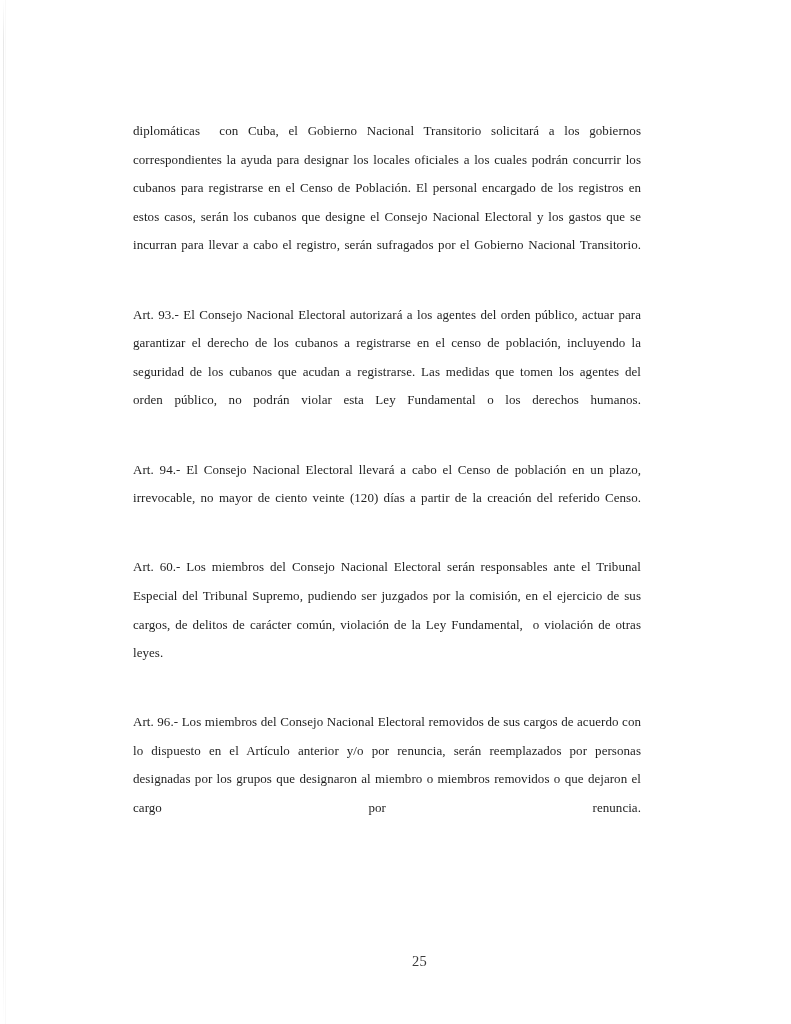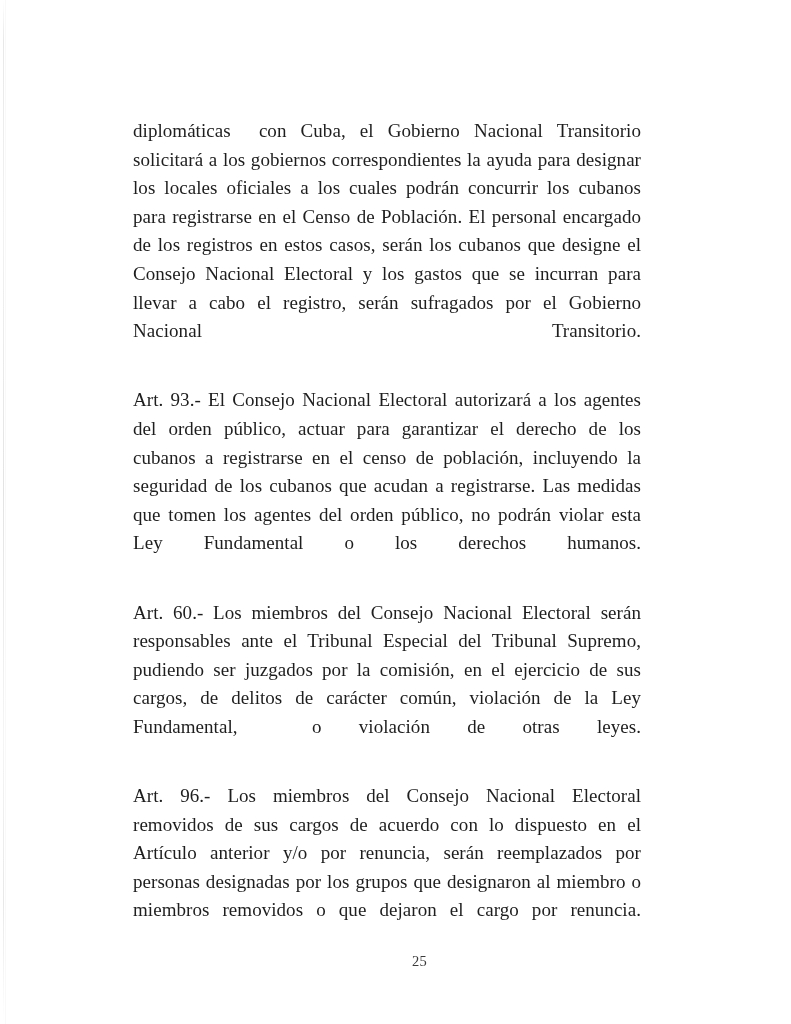--- a/index.html
+++ b/index.html
@@ -54,21 +54,21 @@
 
   .text-column {
     position: absolute;
     left: 133px;
     top: 117px;
     width: 520px;
   }
 
   p.body-par {
     margin: 0 12px 12px 0;
-    font-size: 19px;
+    font-size: 13px;
     line-height: 28.6px;
     text-align: justify;
     text-justify: inter-word;
     white-space: pre-wrap;
     letter-spacing: 0.05px;
     word-spacing: 0.2px;
     color: #1e1e1e;
   }
 
   
@@ -98,20 +98,21 @@
 
   <div class="scan-edge"></div>
   <div class="scan-edge-2"></div>
 
   <div class="text-column">
 
     <p class="body-par">diplomáticas  con Cuba, el Gobierno Nacional Transitorio solicitará a los gobiernos correspondientes la ayuda para designar los locales oficiales a los cuales podrán concurrir los cubanos para registrarse en el Censo de Población. El personal encargado de los registros en estos casos, serán los cubanos que designe el Consejo Nacional Electoral y los gastos que se incurran para llevar a cabo el registro, serán sufragados por el Gobierno Nacional Transitorio.</p>
 
     <p class="body-par">Art. 93.- El Consejo Nacional Electoral autorizará a los agentes del orden público, actuar para garantizar el derecho de los cubanos a registrarse en el censo de población, incluyendo la seguridad de los cubanos que acudan a registrarse. Las medidas que tomen los agentes del orden público, no podrán violar esta Ley Fundamental o los derechos humanos.</p>
 
+    <p class="body-par">Art. 94.- El Consejo Nacional Electoral llevará a cabo el Censo de población en un plazo, irrevocable, no mayor de ciento veinte (120) días a partir de la creación del referido Censo.</p>
 
     <p class="body-par">Art. 60.- Los miembros del Consejo Nacional Electoral serán responsables ante el Tribunal Especial del Tribunal Supremo, pudiendo ser juzgados por la comisión, en el ejercicio de sus cargos, de delitos de carácter común, violación de la Ley Fundamental,  o violación de otras leyes.</p>
 
     <p class="body-par">Art. 96.- Los miembros del Consejo Nacional Electoral removidos de sus cargos de acuerdo con lo dispuesto en el Artículo anterior y/o por renuncia, serán reemplazados por personas designadas por los grupos que designaron al miembro o miembros removidos o que dejaron el cargo por renuncia.</p>
 
   </div>
 
   <div class="page-number">25</div>
 
 </div>

